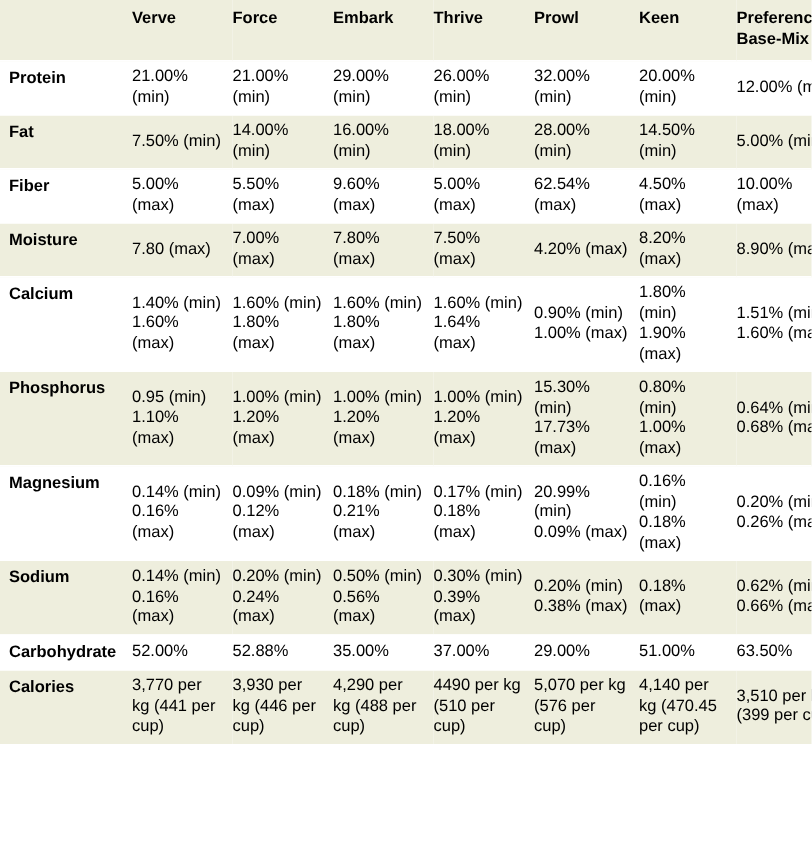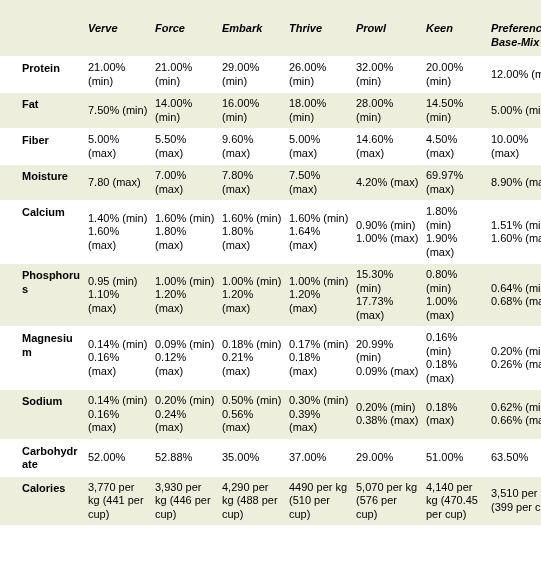--- a/index.html
+++ b/index.html
@@ -32,31 +32,30 @@
     vertical-align: middle;
     text-align: left;
     padding: 4px 6px 4px 0;
     border-bottom: 1px solid #ffffff;
     word-wrap: break-word;
     overflow-wrap: break-word;
   }
   #nutrition-table thead th {
     font-weight: bold;
     background: #eeeedd;
-    padding-top: 22px;
+    padding-top: 6px;
     padding-bottom: 7px;
     vertical-align: top;
-    font-style: italic;
   }
   #nutrition-table thead th.hdr-nutrient {
     padding-left: 6px;
   }
   #nutrition-table tbody th.row-label {
     font-weight: bold;
-    padding-left: 22px;
+    padding-left: 6px;
     vertical-align: top;
     padding-top: 5px;
   }
   #nutrition-table tbody tr.band-beige th,
   #nutrition-table tbody tr.band-beige td {
     background: #eeeedd;
   }
   #nutrition-table tbody tr.band-white th,
   #nutrition-table tbody tr.band-white td {
     background: #ffffff;
@@ -188,21 +187,21 @@
             <span class="cell-line">9.60% (max)</span>
           </span>
         </td>
         <td>
           <span class="cell-lines">
             <span class="cell-line">5.00% (max)</span>
           </span>
         </td>
         <td>
           <span class="cell-lines">
-            <span class="cell-line">14.60% (max)</span>
+            <span class="cell-line">62.54% (max)</span>
           </span>
         </td>
         <td>
           <span class="cell-lines">
             <span class="cell-line">4.50% (max)</span>
           </span>
         </td>
         <td>
           <span class="cell-lines">
             <span class="cell-line">10.00% (max)</span>
@@ -231,21 +230,21 @@
             <span class="cell-line">7.50% (max)</span>
           </span>
         </td>
         <td>
           <span class="cell-lines">
             <span class="cell-line">4.20% (max)</span>
           </span>
         </td>
         <td>
           <span class="cell-lines">
-            <span class="cell-line">69.97% (max)</span>
+            <span class="cell-line">8.20% (max)</span>
           </span>
         </td>
         <td>
           <span class="cell-lines">
             <span class="cell-line">8.90% (max)</span>
           </span>
         </td>
       </tr>
       <tr class="band-white">
         <th class="row-label">Calcium</th>

